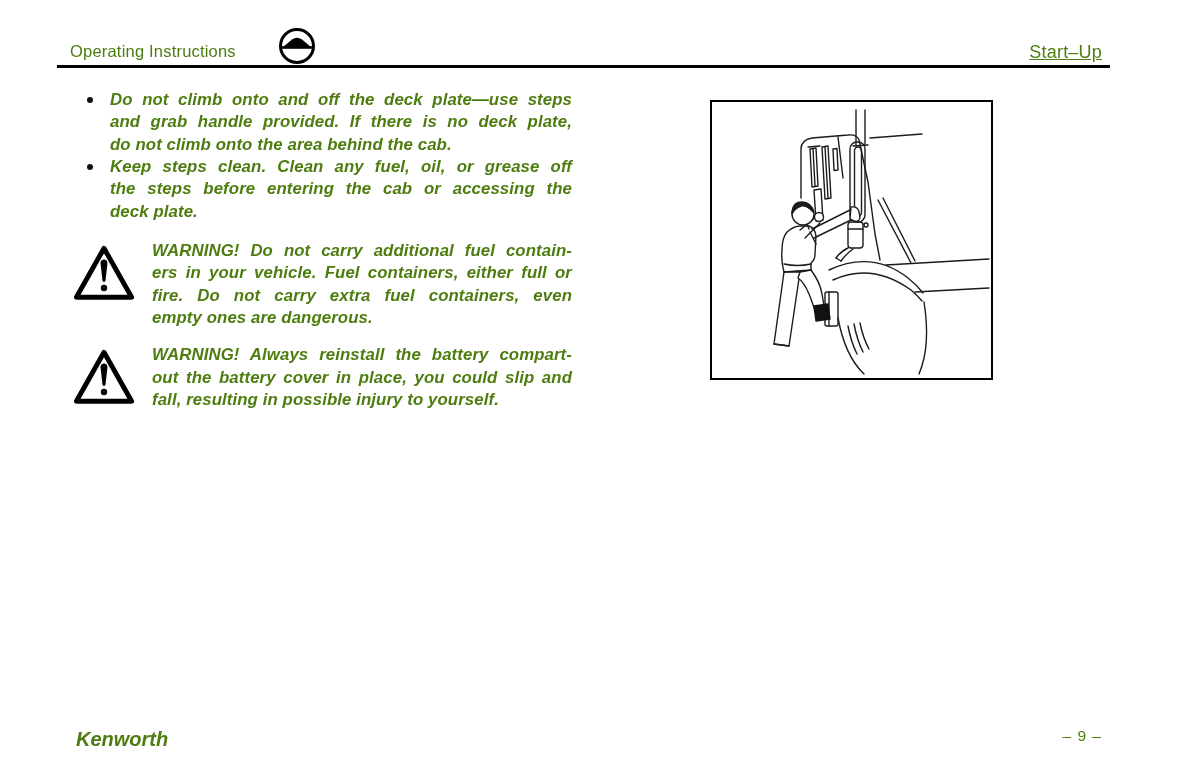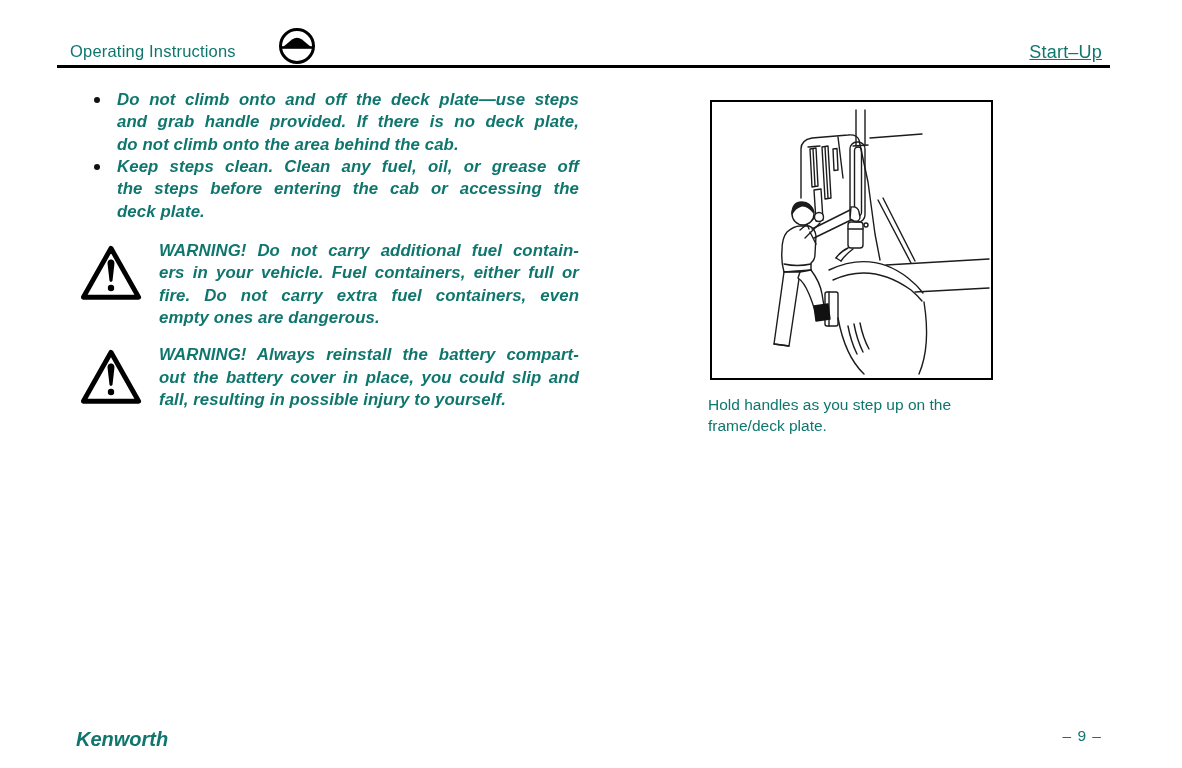--- a/index.html
+++ b/index.html
@@ -1,33 +1,33 @@
 <!DOCTYPE html>
 <html><head>
 <meta charset="utf-8">
 <style>
   * { margin:0; padding:0; box-sizing:border-box; }
   html,body { background:#e8e8e8; }
   .page {
     position:relative; width:1182px; height:768px; background:#ffffff;
-    font-family:"Liberation Sans", sans-serif; color:#0f766e; overflow:hidden;
+    font-family:"Liberation Sans", sans-serif; color:#4d7c0f; overflow:hidden;
   }
   
   .hdr-title-left {
     position:absolute; left:70px; top:42px; font-size:16.5px; letter-spacing:.2px;
   }
   .hdr-logo { position:absolute; left:277px; top:26px; width:40px; height:40px; }
   .hdr-title-right {
     position:absolute; right:80px; top:42px; font-size:18px; letter-spacing:.2px;text-decoration:underline;
   }
   .hdr-rule {
     position:absolute; left:57px; top:65px; width:1053px; height:3px; background:#000;
   }
   
-  .leftcol { position:absolute; left:77px; top:89px; width:502px; }
+  .leftcol { position:absolute; left:70px; top:89px; width:502px; }
   ul.blist { list-style:none; }
   ul.blist li { position:relative; padding-left:40px; }
   ul.blist li::before {
     content:""; position:absolute; left:17px; top:8px;
     width:6px; height:6px; border-radius:50%; background:#111;
   }
   .tl {
     font-weight:bold; font-style:italic; font-size:16.8px; line-height:22.35px;
     white-space:nowrap; letter-spacing:.1px;
   }
@@ -182,21 +182,17 @@
 
         <path d="M 72,170 L 62,242 L 77,244 L 88,170 Z" fill="#fff"></path>
         <path d="M 62,242 L 77,244"></path>
         <path d="M 88,170 L 99,168 Q 108,180 110,192 L 113,210 L 104,212 Q 100,199 97,192 Q 92,180 86,176 Z" fill="#fff"></path>
         <path d="M 72,170 L 99,168"></path>
 
         <path d="M 102,204 L 116,202 L 118,217 L 104,219 Z" fill="#111" stroke="#111"></path>
       </g>
     </svg>
   </div>
-  <div class="caption">
-    <div>Hold handles as you step up on the</div>
-    <div>frame/deck plate.</div>
-  </div>
 
   <div class="foot-brand">Kenworth</div>
   <div class="foot-page">– 9 –</div>
 
 </div>
 
 </body></html>

